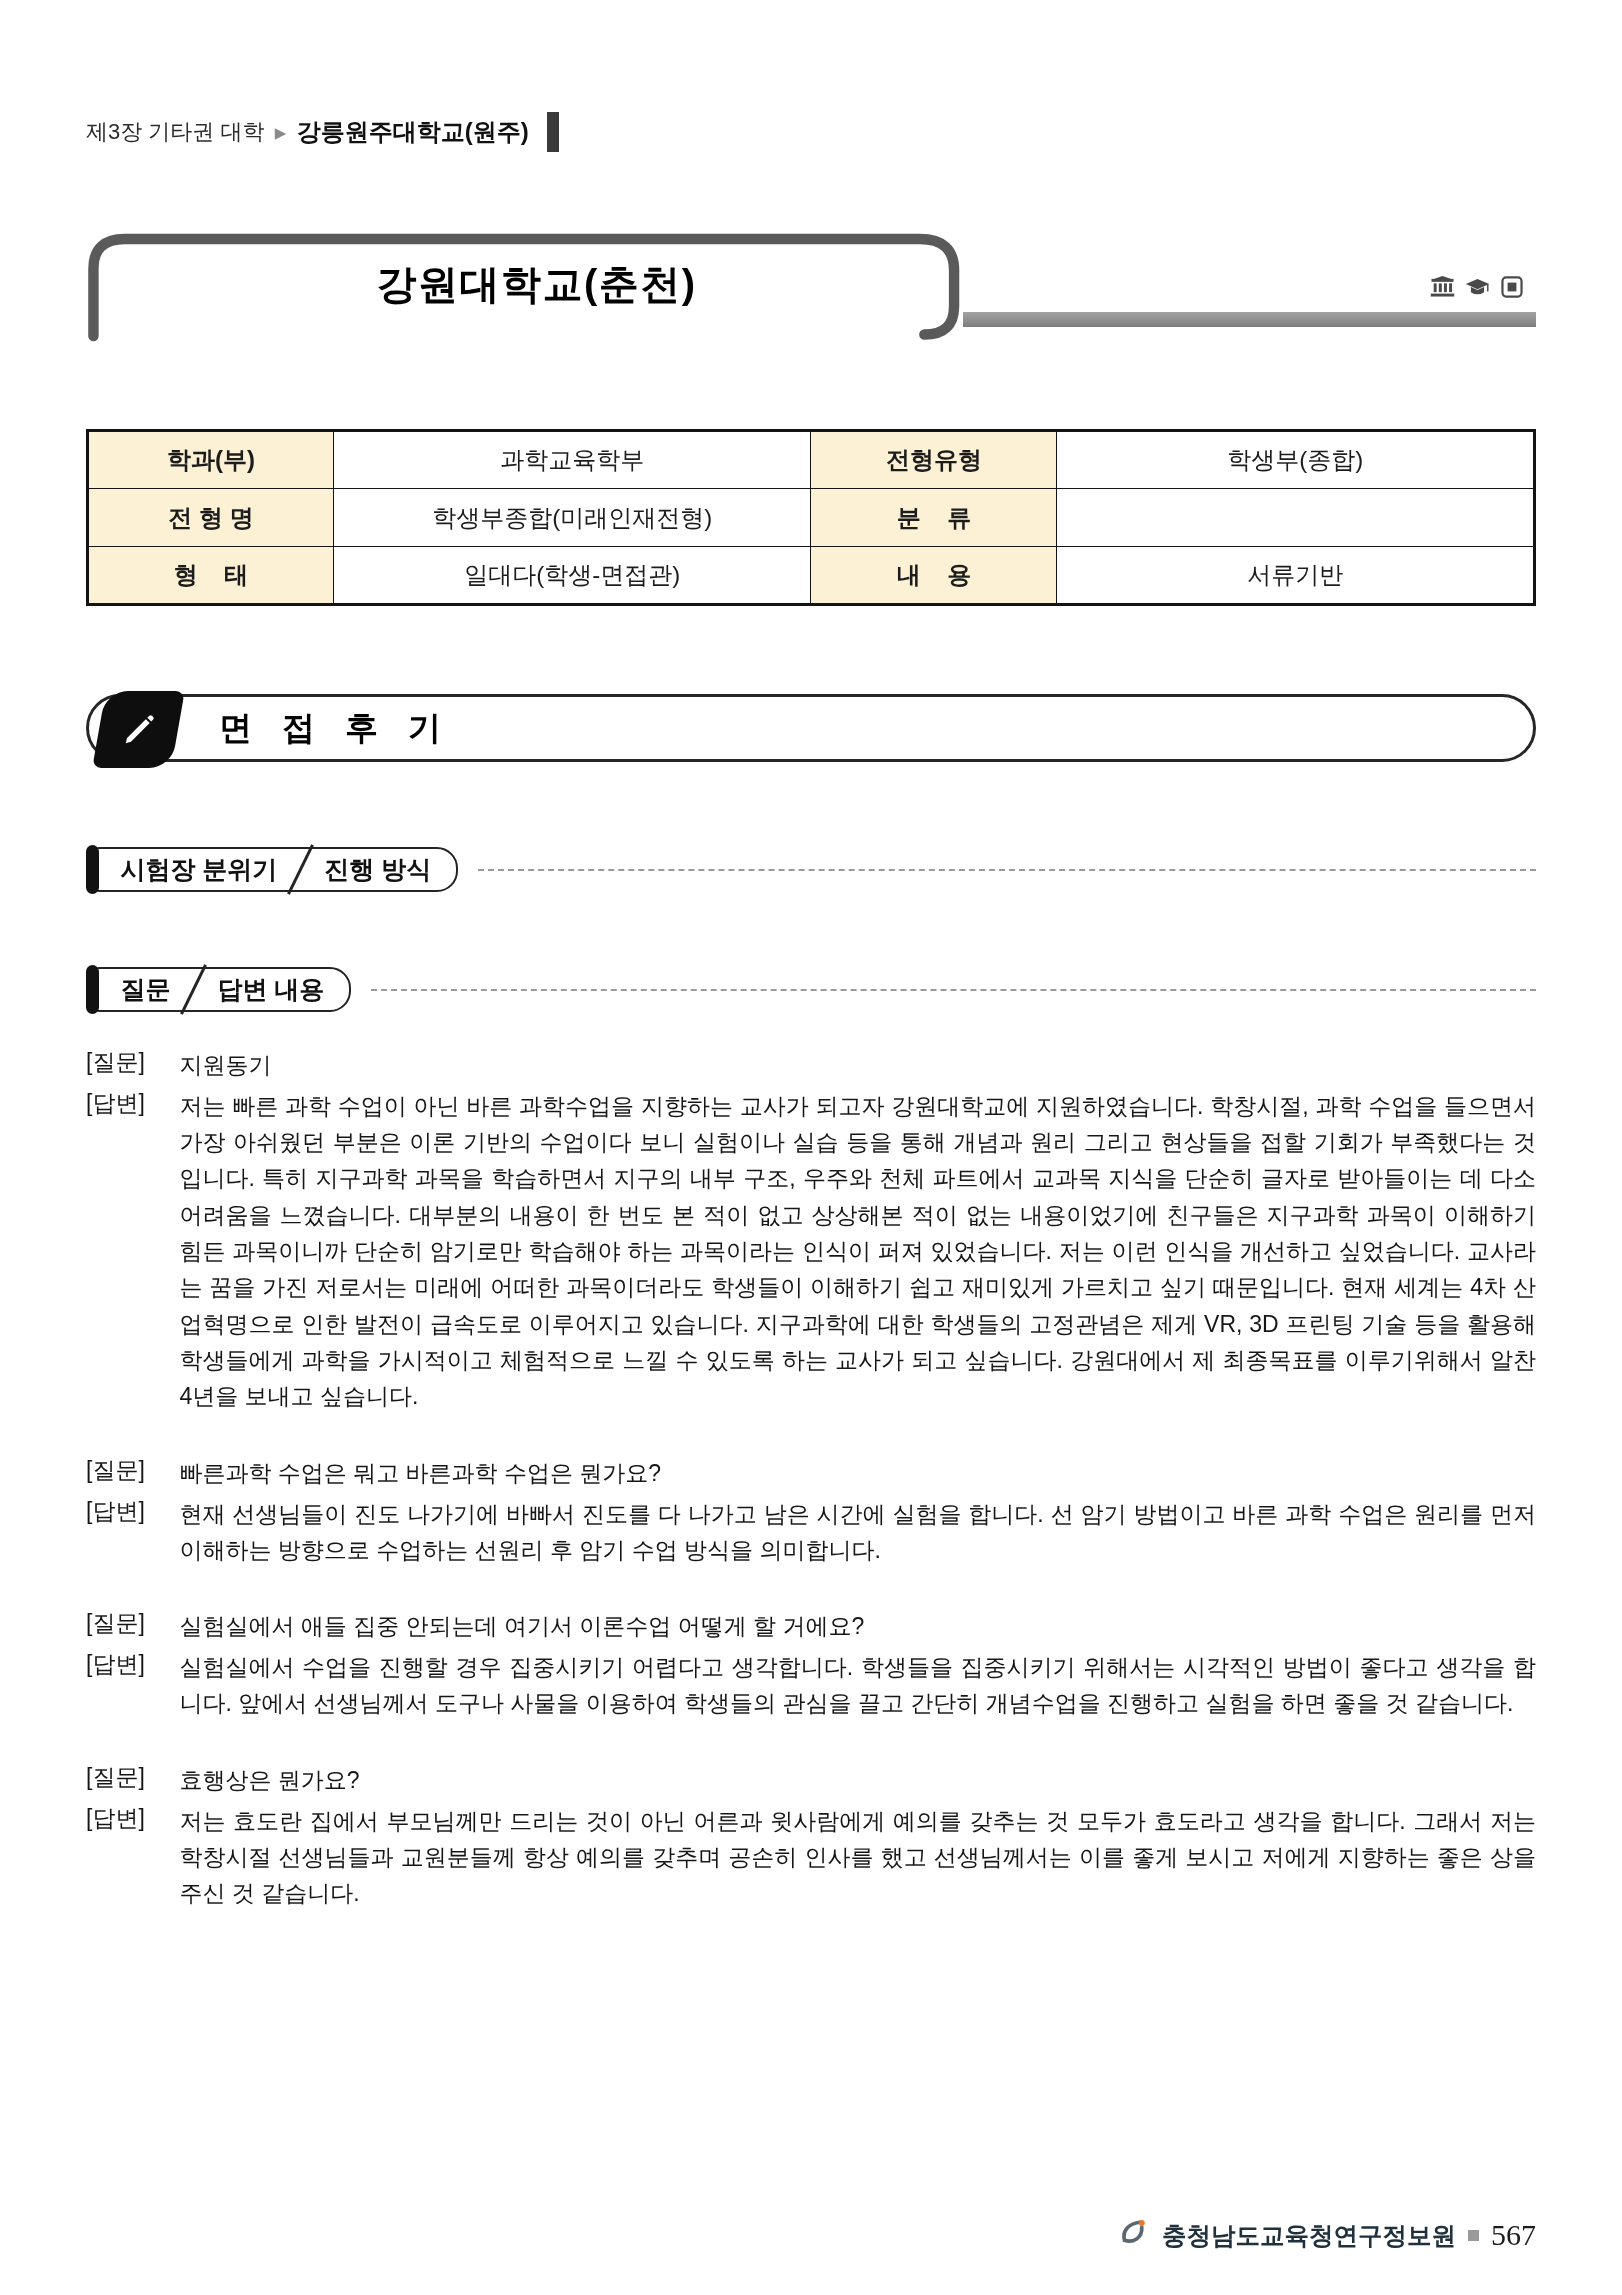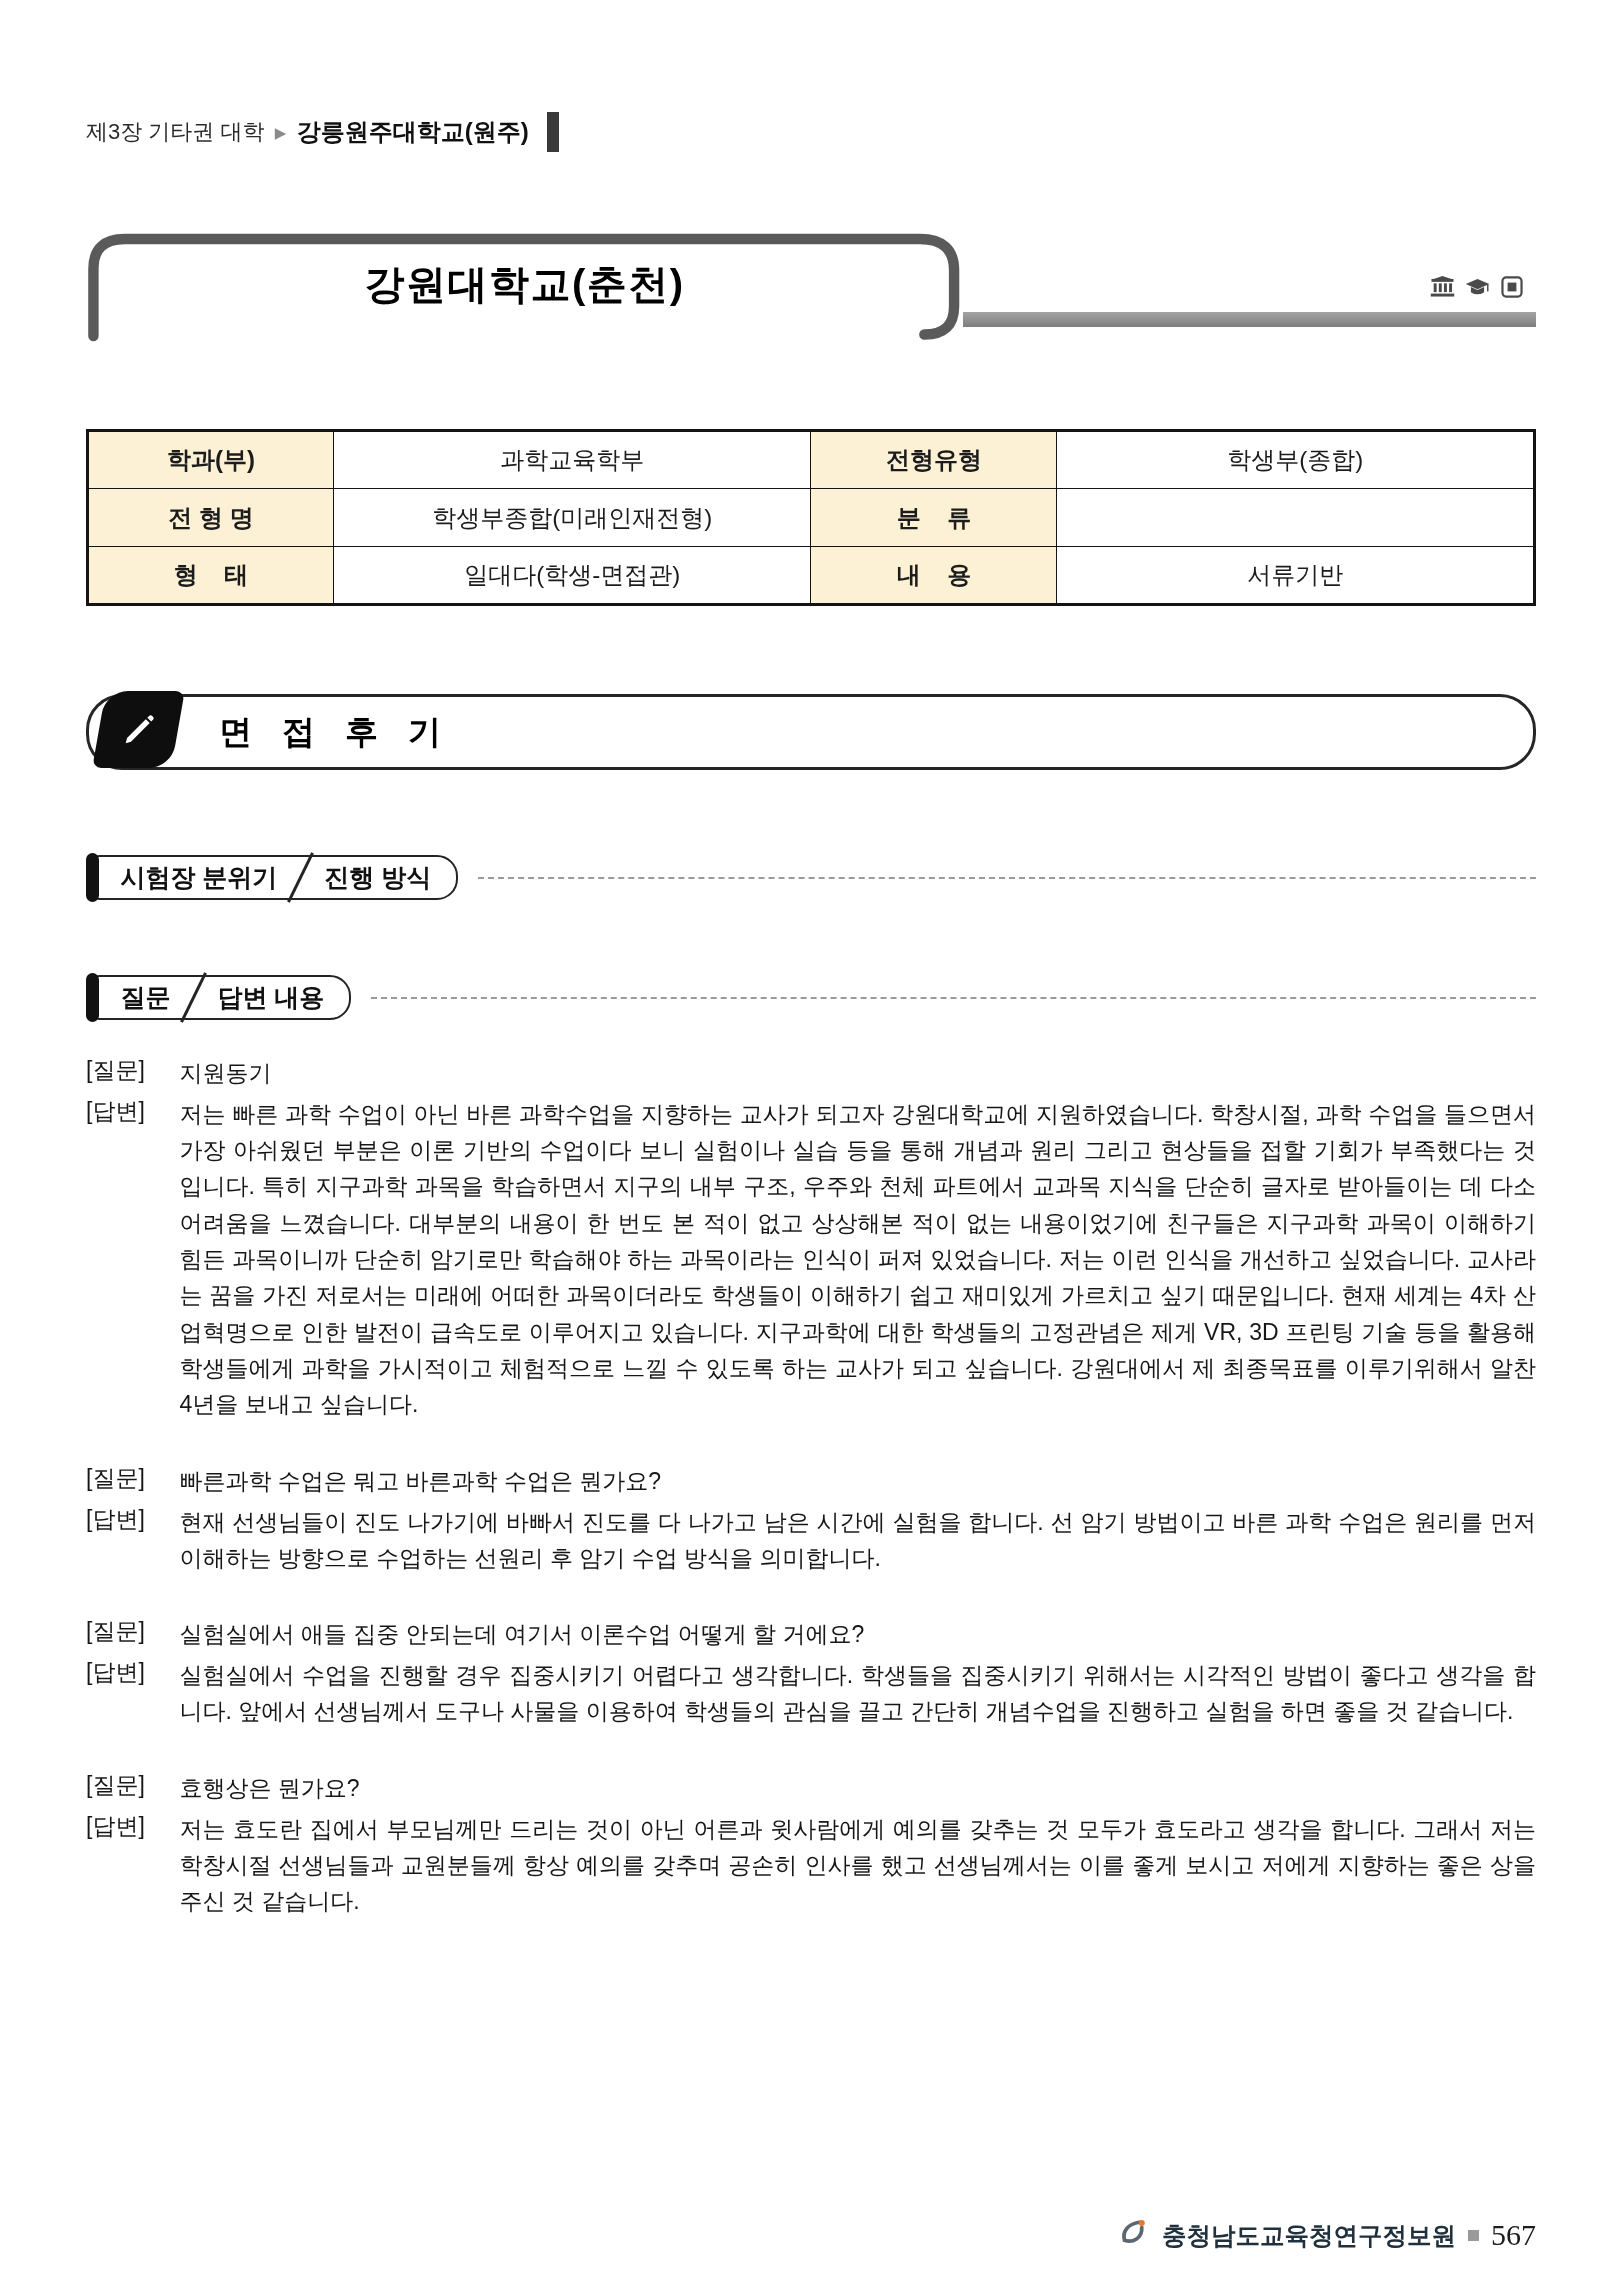--- a/index.html
+++ b/index.html
@@ -13,35 +13,35 @@
   
   .running-header{margin-top:112px; display:flex; justify-content:flex-start; align-items:center; gap:10.4px;}
   .rh-chapter{font-size:22px; color:#2a2a2a;}
   .rh-arrow{font-size:15px; color:#8a8a8a; transform:translateY(0.7px);}
   .rh-school{font-size:24px; font-weight:bold; color:#111;}
   .rh-edgebar{width:12.6px; height:40px; background:#3a3a3a; margin-left:7.4px;}
 
   
   .banner{position:relative; margin-top:78px; height:119px;}
   .bracket-svg{position:absolute; left:0; top:0; width:877px; height:112px;}
-  .banner-title{position:absolute; left:0; top:27px; width:877px; text-align:center;
+  .banner-title{position:absolute; left:12px; top:27px; width:877px; text-align:center;
     font-size:40px; font-weight:bold; letter-spacing:1.5px; color:#000;}
   .gray-bar{position:absolute; left:877px; right:0; top:82px; height:15px;
     background:linear-gradient(to bottom,#a3a3a3,var(--bar-gray) 60%,#7d7d7d);}
   .banner-icons{position:absolute; right:13.4px; top:46px; display:flex; gap:10.4px; align-items:flex-end;}
   .banner-icons svg{display:block;}
 
   
   .info-table{width:100%; margin-top:80px; border-collapse:collapse; border:3px solid #141414;}
   .info-table td{border:1.5px solid #141414; height:58px; text-align:center; font-size:24px; vertical-align:middle;}
   .info-table td.th{background:var(--cream); font-weight:bold; width:17%; white-space:pre;}
   .info-table td.tv{width:33%;}
 
   
-  .pill{position:relative; margin-top:88px; border:3px solid #262626; border-radius:36px; height:76px;
+  .pill{position:relative; margin-top:88px; border:3px solid #262626; border-radius:36px; height:68px;
     display:flex; align-items:center; padding-left:130px;}
   .pencil-badge{position:absolute; left:10.4px; top:-6px; width:79px; height:77px; background:#0e0e0e;
     border-radius:22px 9px 22px 9px; transform:skewX(-10deg);
     display:flex; align-items:center; justify-content:center;}
   .pencil-badge svg{transform:skewX(10deg);}
   .pill-title{font-size:33px; font-weight:bold; letter-spacing:10.4px; color:#000;}
 
   
   .sub-header{display:flex; align-items:center; margin-top:83px;}
   .sub-header.second{margin-top:71px;}

